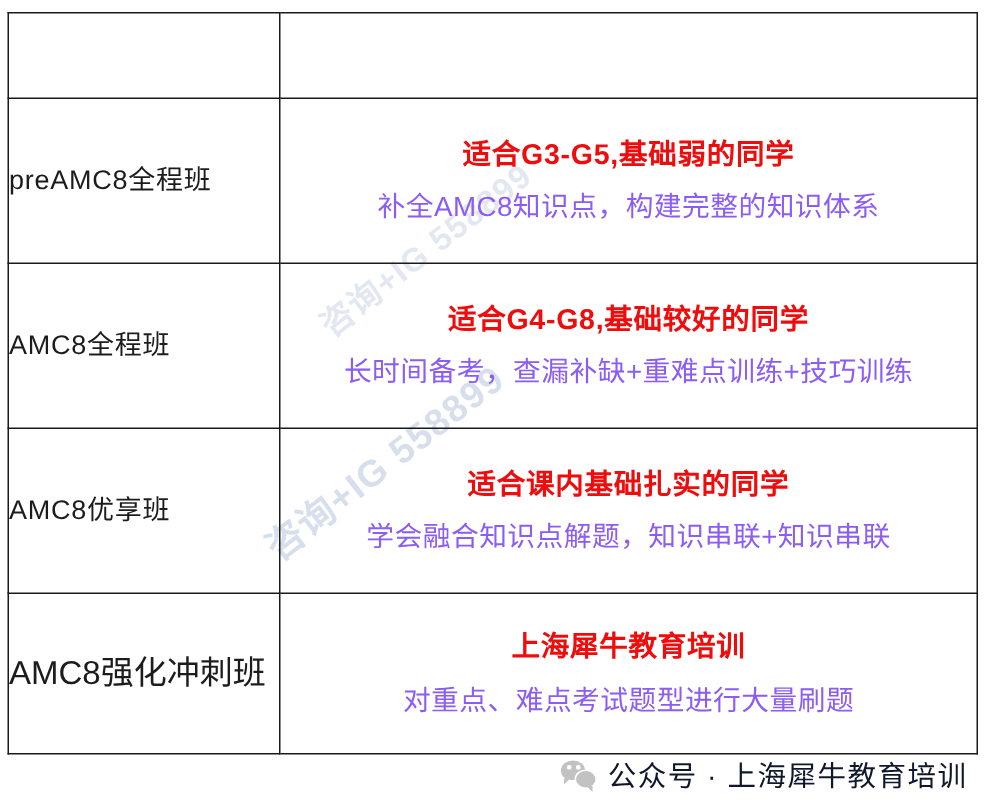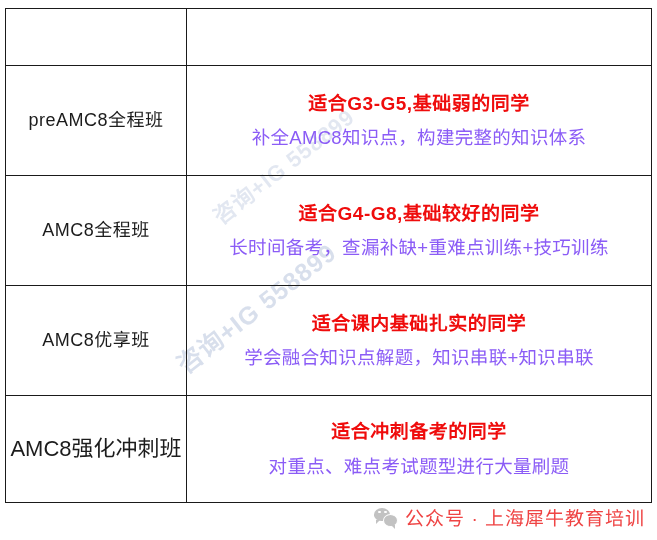--- a/index.html
+++ b/index.html
@@ -80,21 +80,21 @@
     letter-spacing: 2px;
     text-align: center;
     border-color: #16325c;
   }
 
   
   tbody tr td { height: 109px; }
   tbody tr:last-child td { height: 106px; }
 
   .course-name {
-    text-align: center;
+    text-align: left;
     font-size: 18px;
     color: #1c1c1c;
     letter-spacing: .5px;
     line-height: 1.3;
     padding: 0 4px;
   }
   .course-name.small { font-size: 22px; letter-spacing: 0; }
 
   .target-cell {
     text-align: center;
@@ -118,21 +118,21 @@
   }
 
   
   .footer-credit {
     position: absolute;
     right: 12px;
     bottom: 10px;
     display: flex;
     align-items: center;
     gap: 7px;
-    color: #ef4444;
+    color: #0f172a;
     font-size: 19px;
     letter-spacing: 1px;
     z-index: 3;
     white-space: nowrap;
   }
   .wechat-icon {
     display: inline-block;
     width: 24px;
     height: 20px;
     position: relative;
@@ -221,21 +221,21 @@
           <td class="course-name">AMC8优享班</td>
           <td class="target-cell">
             <div class="t-head">适合课内基础扎实的同学</div>
             <div class="t-sub">学会融合知识点解题，知识串联+知识串联</div>
           </td>
         </tr>
 
         <tr>
           <td class="course-name small">AMC8强化冲刺班</td>
           <td class="target-cell">
-            <div class="t-head">适合冲刺备考的同学</div>
+            <div class="t-head">上海犀牛教育培训</div>
             <div class="t-sub">对重点、难点考试题型进行大量刷题</div>
           </td>
         </tr>
 
       </tbody>
     </table>
   </div>
 
   <div class="footer-credit">
     <span class="wechat-icon">

